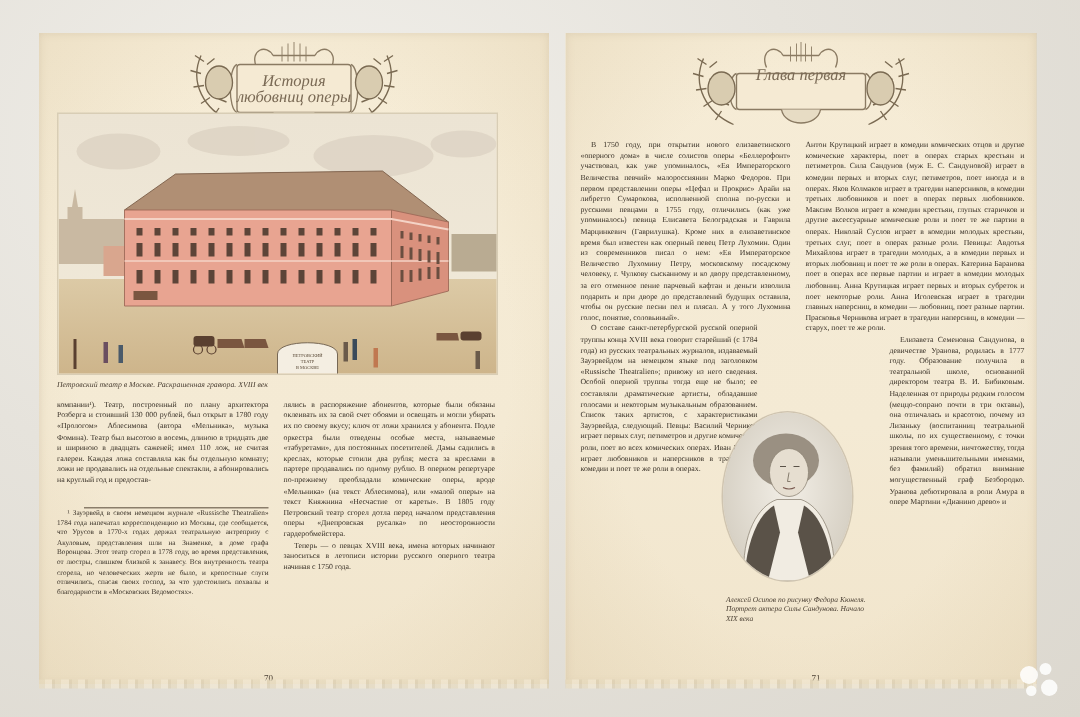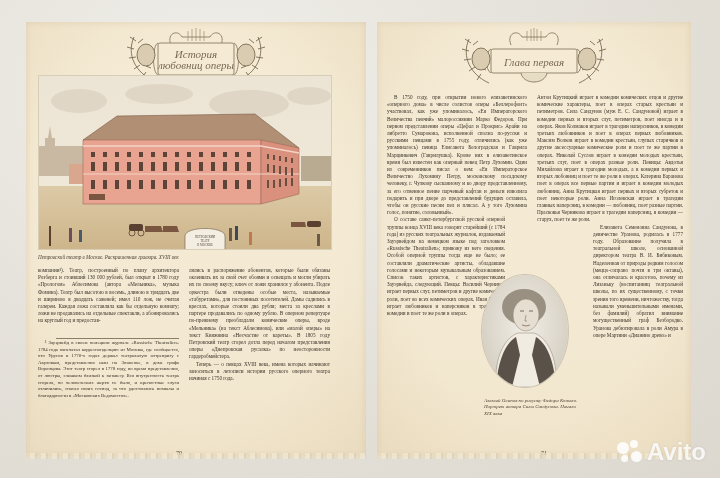--- a/index.html
+++ b/index.html
@@ -36,21 +36,21 @@
   .cartouche svg { display: block; }
   .cartouche .label {
     position: absolute; left: 50%; transform: translateX(-50%);
     font-family: "Liberation Serif", serif; font-style: italic;
     color: #7a6a55; text-align: center; line-height: 1.0; white-space: nowrap;
   }
 
   .left-cartouche  { left: 70px;  width: 200px; }
   .left-cartouche .label { top: 34px; font-size: 11px; }
   .right-cartouche { left: 62px;  width: 190px; }
-  .right-cartouche .label { top: 42px; font-size: 11px; }
+  .right-cartouche .label { top: 30px; font-size: 11px; }
 
   
   .illustration {
     position: absolute; left: 12px; top: 53px; width: 294px; height: 175px;
     overflow: hidden; border: 1px solid #d8cdb5;
   }
   .caption {
     position: absolute; font-style: italic; font-size: 5.2px; color: #4a3f33; line-height: 1.25;
   }
   .left-caption { left: 12px; top: 232px; width: 294px; }
@@ -335,14 +335,13 @@
   <div class="page-num" style="left:164px; top:428px;">71</div>
 </div>
 
 <div class="watermark">
   <div class="dots">
     <span style="left:0; top:2px; width:12px; height:12px;"></span>
     <span style="left:13px; top:0; width:8px; height:8px;"></span>
     <span style="left:4px; top:15px; width:7px; height:7px;"></span>
     <span style="left:14px; top:11px; width:11px; height:11px;"></span>
   </div>
-  <span>Avito</span>
 </div>
 
 </body></html>

